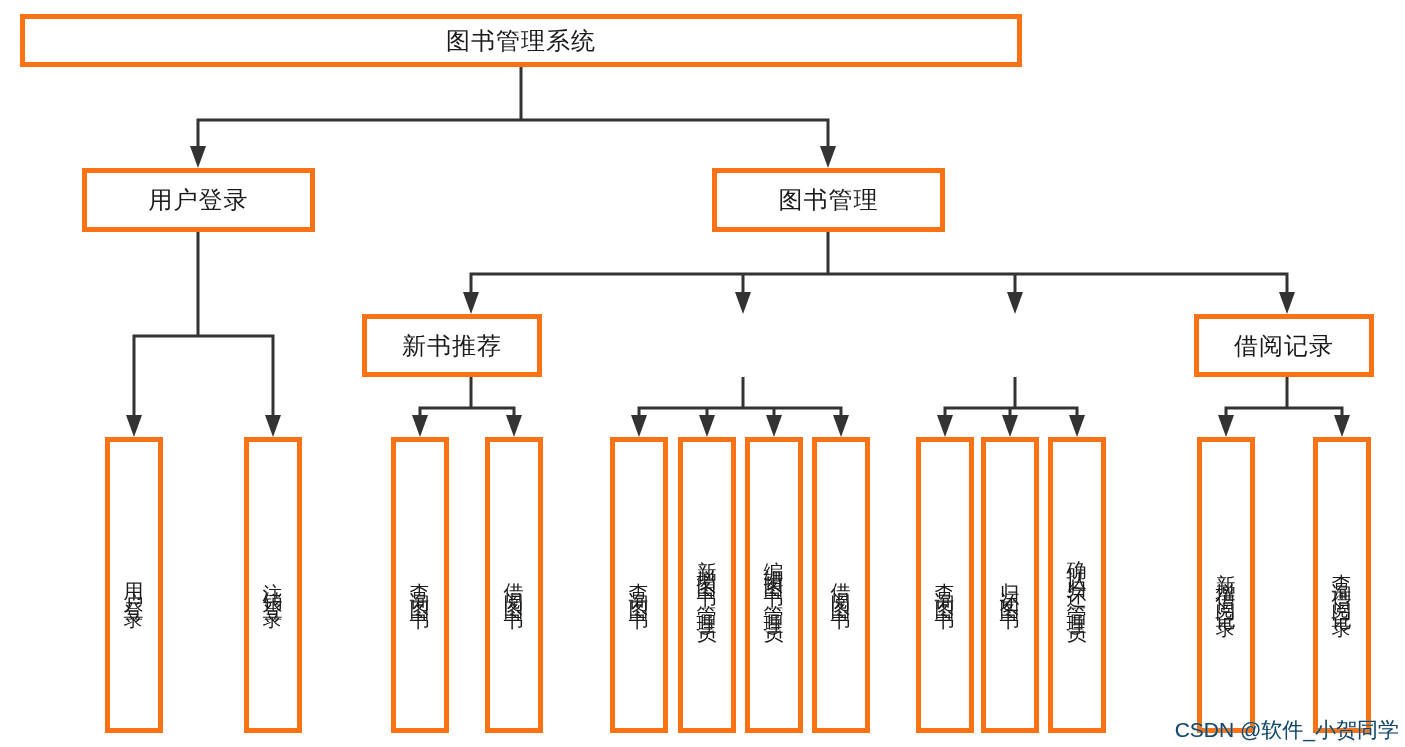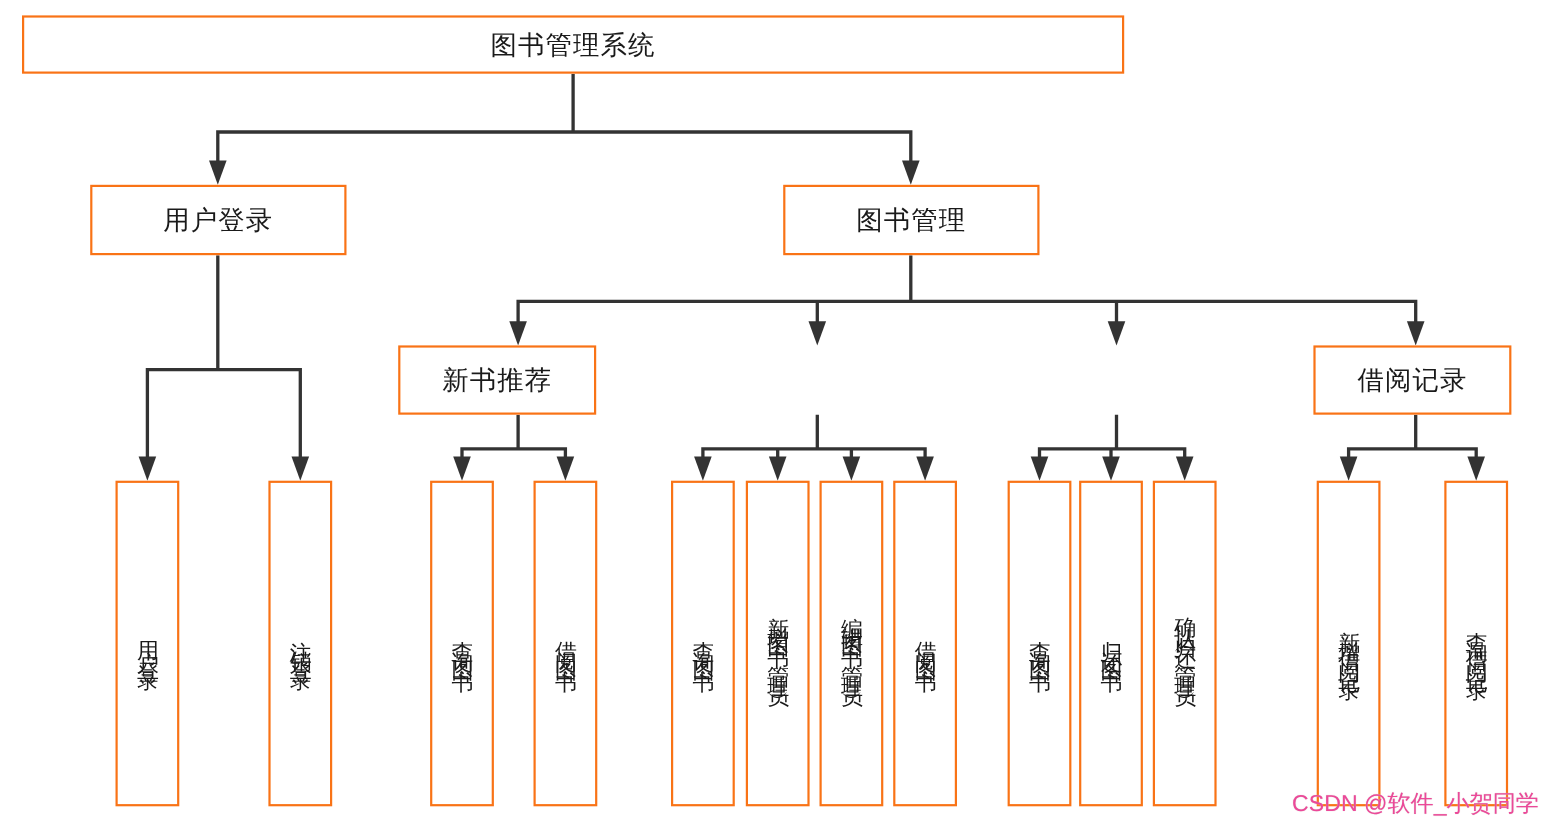--- a/index.html
+++ b/index.html
@@ -17,21 +17,21 @@
   }
   .connectors {
     position: absolute;
     left: 0;
     top: 0;
     pointer-events: none;
   }
   .node {
     position: absolute;
     box-sizing: border-box;
-    border: 2px solid #f97316;
+    border: 5px solid #f97316;
     background: #ffffff;
     color: #1a1a1a;
     display: flex;
     align-items: center;
     justify-content: center;
     text-align: center;
   }
   .h-node {
     font-size: 24px;
     letter-spacing: 1px;
@@ -65,21 +65,21 @@
   .leaf-d1 { left: 916px; }
   .leaf-d2 { left: 981px; }
   .leaf-d3 { left: 1048px; }
   .leaf-e1 { left: 1197px; }
   .leaf-e2 { left: 1313px; }
   .watermark {
     position: absolute;
     right: 6px;
     bottom: 3px;
     font-size: 21px;
-    color: #ec4899;
+    color: #0c4a6e;
     white-space: nowrap;
     text-shadow: 0 0 1px #d5c5c5;
   }
 </style>
 </head>
 <body>
 
 <div class="canvas">
 
   <svg class="connectors" width="1405" height="747" viewBox="0 0 1405 747" fill="none" stroke="#333333" stroke-width="3">

